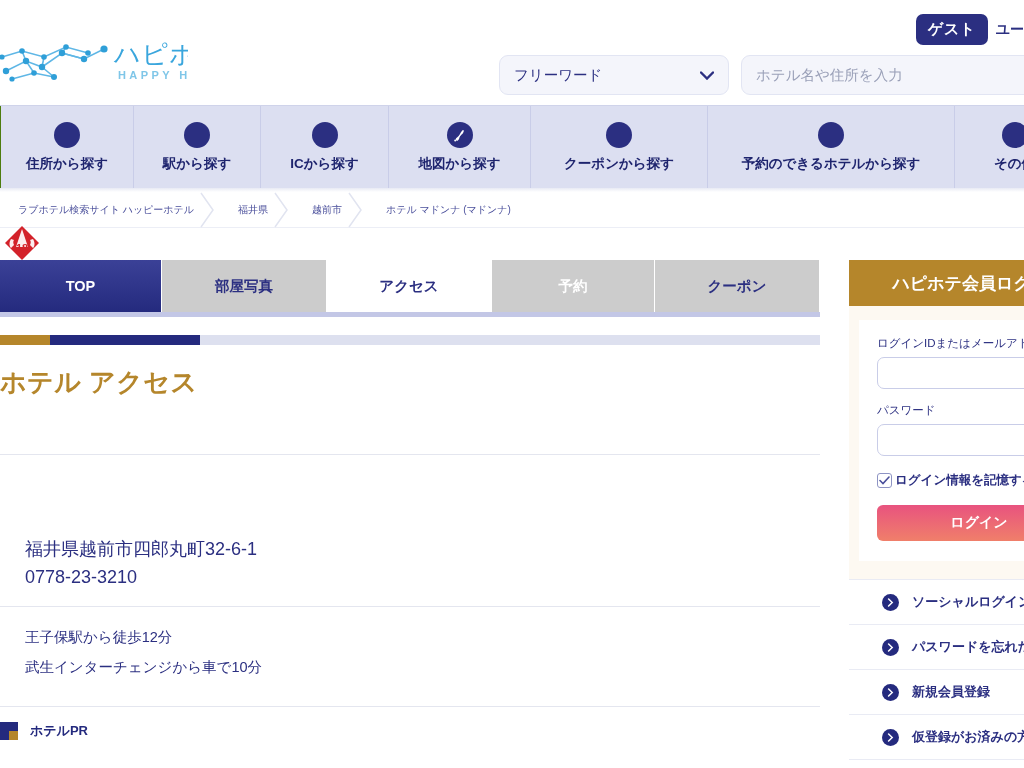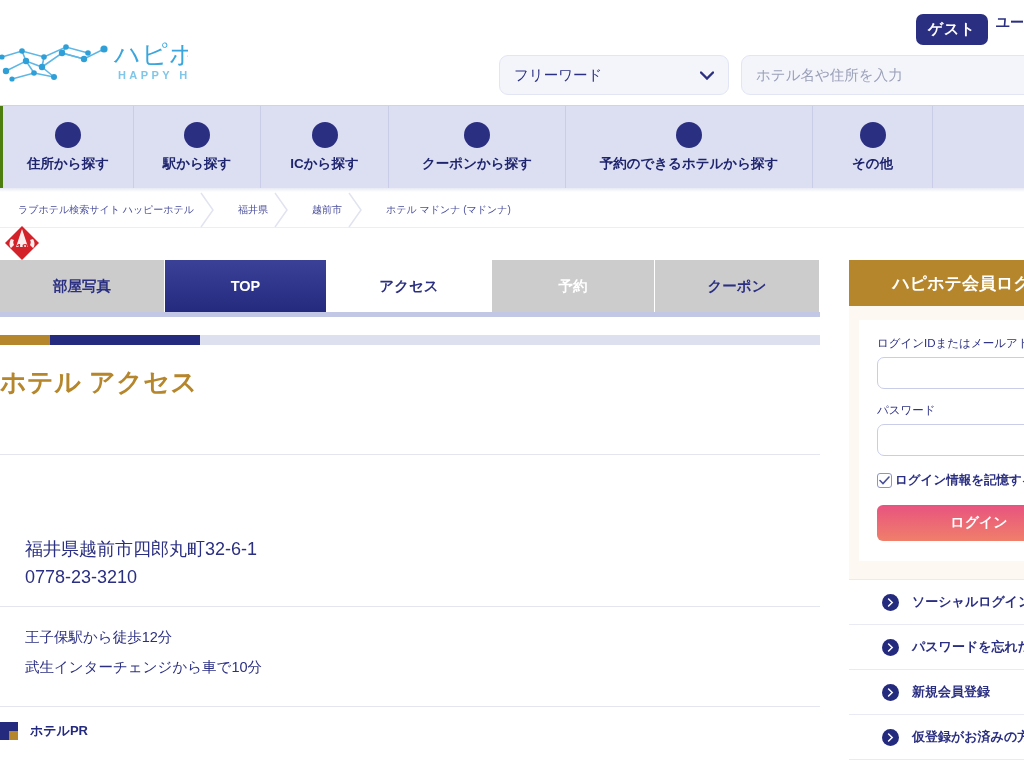--- a/index.html
+++ b/index.html
@@ -18,21 +18,21 @@
   }
   .logo-wrap {
     position: absolute; left: -8px; top: 30px;
     width: 200px; height: 56px;
     display: flex; align-items: center;
   }
   .logo-svg { display: block; }
 
   .guest-row {
     position: absolute; right: 0; top: 14px;
-    display: flex; gap: 8px;
+    display: flex; align-items: center; gap: 8px;
     white-space: nowrap;
   }
   .guest-badge {
     background: #2b2f81; color: #fff;
     font-size: 15px; font-weight: bold;
     padding: 6px 12px; border-radius: 7px;
     letter-spacing: .5px;
   }
   .guest-user {
     color: #2b2f81; font-size: 14px; font-weight: bold;
@@ -69,21 +69,21 @@
   }
   .nav-item {
     height: 83px;
     display: flex; flex-direction: column;
     align-items: center; justify-content: center;
     gap: 7px;
     border-right: 1px solid #c9cde8;
     padding: 0 16px;
     flex: none;
   }
-  .nav-item:first-child { border-left: 3px solid #4d7c0f; }
+  .nav-item:first-child { border-left: 1px solid #4d7c0f; }
   .nav-icon {
     width: 26px; height: 26px; border-radius: 50%;
     background: #2b2f81;
     display: flex; align-items: center; justify-content: center;
   }
   .nav-label {
     color: #1e246e; font-size: 13.5px; font-weight: bold;
     white-space: nowrap;
   }
   .nav-shadow {
@@ -289,20 +289,32 @@
       <span class="nav-label">住所から探す</span>
     </div>
     <div class="nav-item" style="width:127px">
       <span class="nav-icon"></span>
       <span class="nav-label">駅から探す</span>
     </div>
     <div class="nav-item" style="width:128px">
       <span class="nav-icon"></span>
       <span class="nav-label">ICから探す</span>
     </div>
+    <div class="nav-item" style="width:142px">
+      <span class="nav-icon">
+        <svg width="15" height="15" viewBox="0 0 15 15">
+          <path d="M10.6 2.2 C9.4 3.4 8.6 4.6 8.0 6.0 C7.2 7.6 6.2 8.6 5.0 9.4
+                   C4.1 10.0 3.6 10.8 3.8 11.7 C4.0 12.6 5.0 13.0 5.9 12.5
+                   C6.6 12.1 7.0 11.4 7.2 10.6 C7.6 9.0 8.4 7.8 9.6 6.6
+                   C10.6 5.6 11.4 4.6 11.7 3.4 C11.9 2.5 11.3 1.9 10.6 2.2 Z" fill="#ffffff"></path>
+          <circle cx="3.2" cy="12.6" r="1.0" fill="#ffffff"></circle>
+        </svg>
+      </span>
+      <span class="nav-label">地図から探す</span>
+    </div>
     <div class="nav-item" style="width:177px">
       <span class="nav-icon"></span>
       <span class="nav-label">クーポンから探す</span>
     </div>
     <div class="nav-item" style="width:247px">
       <span class="nav-icon"></span>
       <span class="nav-label">予約のできるホテルから探す</span>
     </div>
     <div class="nav-item" style="width:120px">
       <span class="nav-icon"></span>
@@ -331,22 +343,22 @@
       </svg>
     </div>
     <div class="crumb">
       <span>ホテル マドンナ (マドンナ)</span>
     </div>
   </div>
 
   <div class="main">
 
     <div class="tabs">
+      <div class="tab active" style="width:162px">TOP</div>
       <div class="tab plain" style="width:165px">部屋写真</div>
-      <div class="tab active" style="width:162px">TOP</div>
       <div class="tab current" style="width:165px">アクセス</div>
       <div class="tab disabled" style="width:163px">予約</div>
       <div class="tab plain" style="width:165px">クーポン</div>
     </div>
     <div class="tab-underline"></div>
 
     <div class="progress">
       <span class="seg-gold"></span>
       <span class="seg-navy"></span>
     </div>

